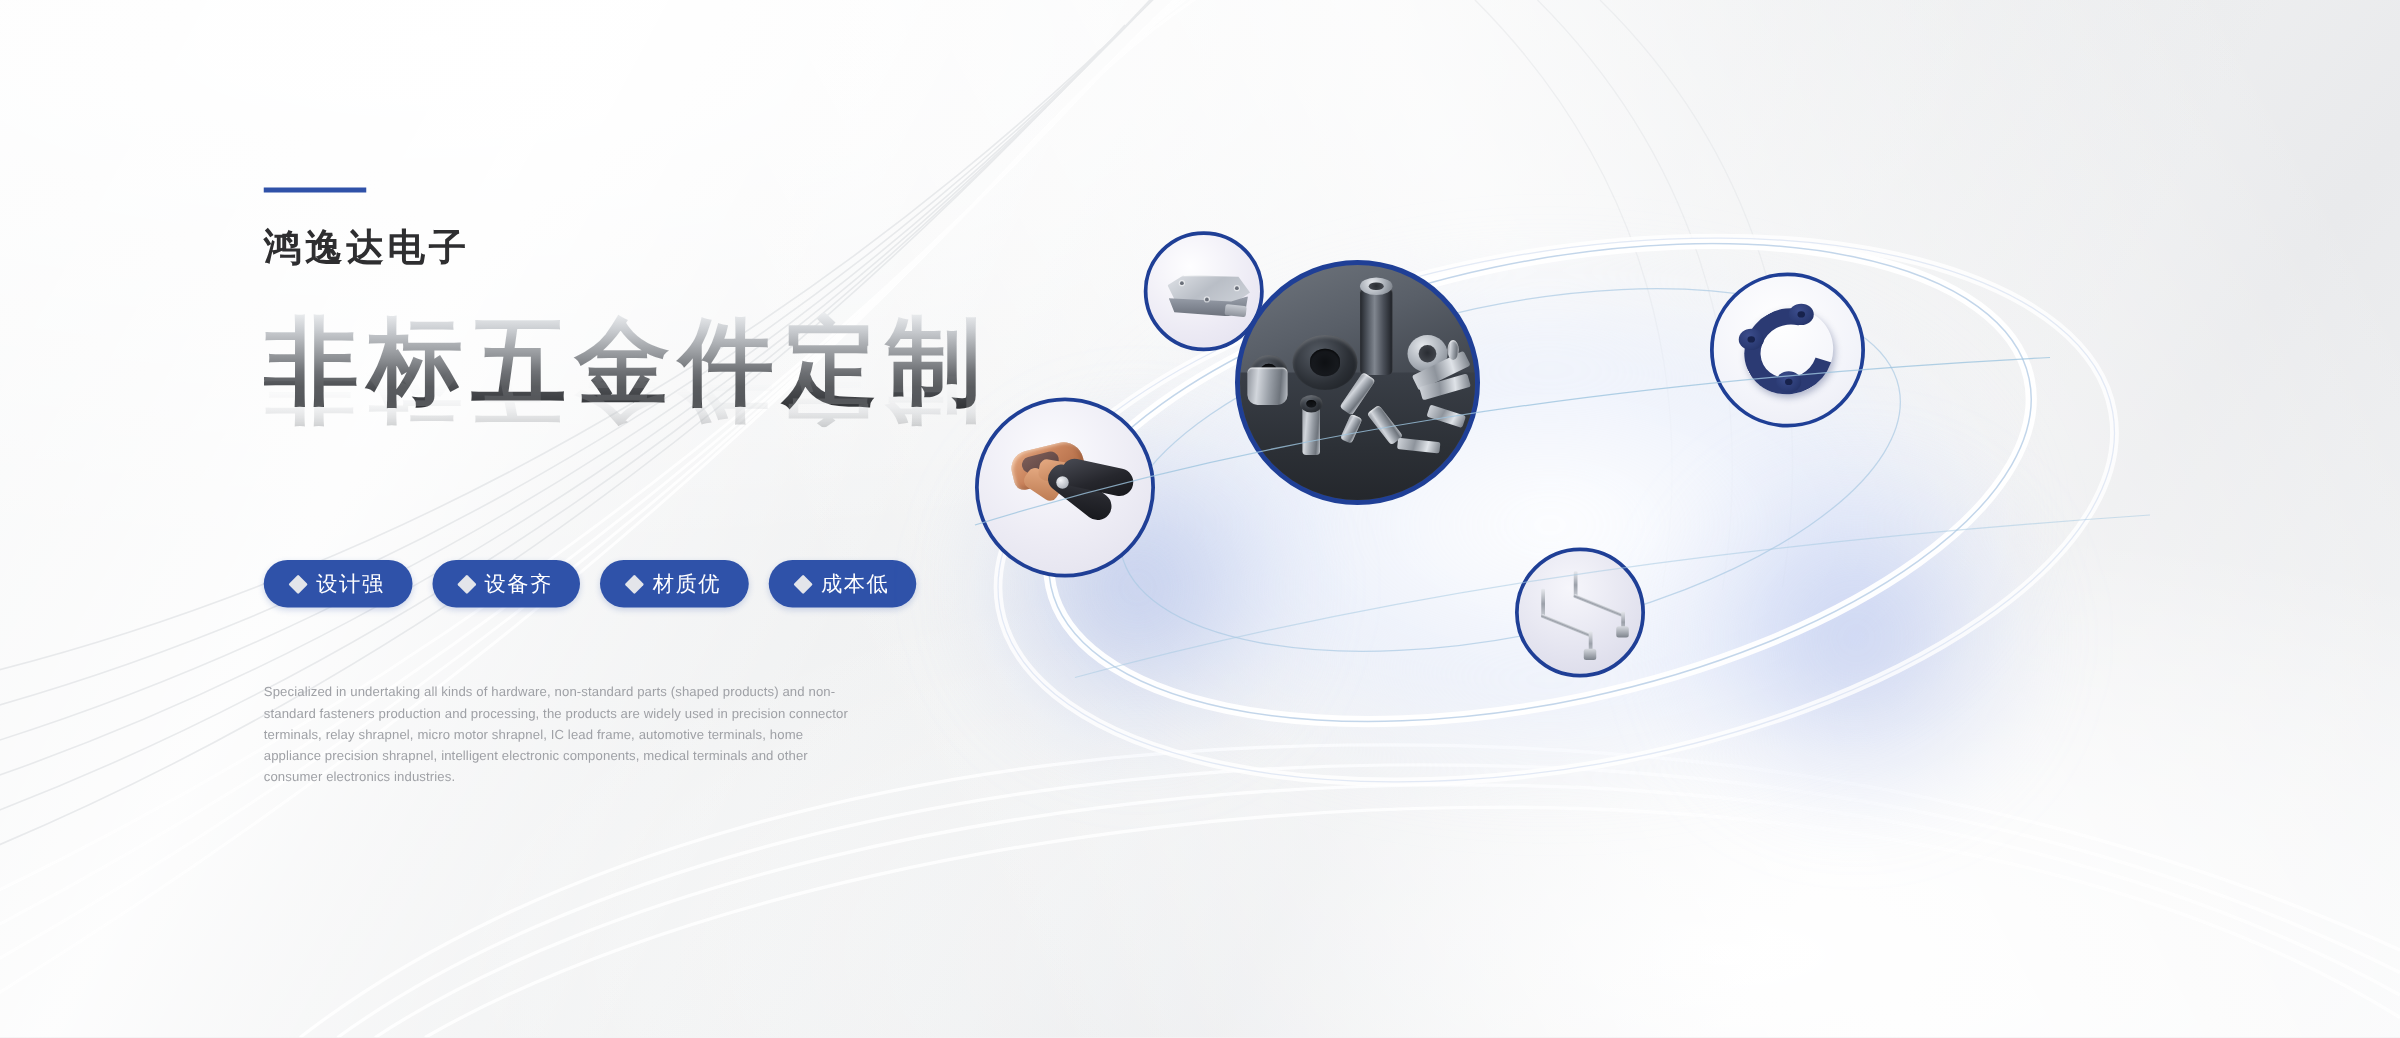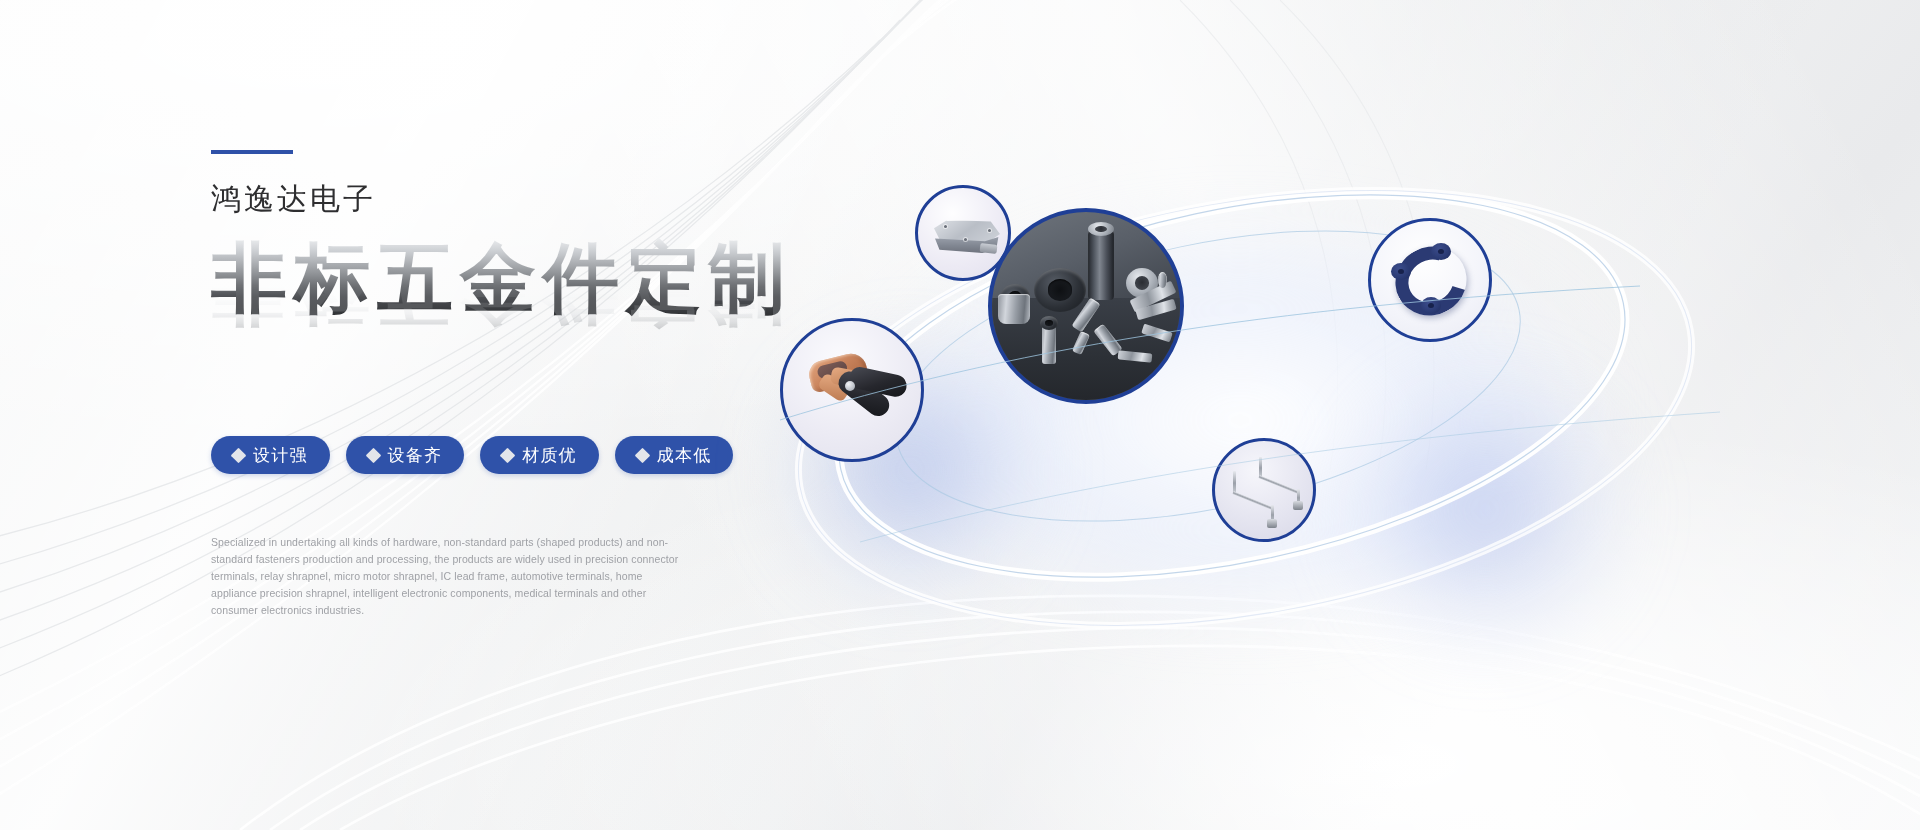--- a/index.html
+++ b/index.html
@@ -48,23 +48,23 @@
   
   .copy { position:absolute; left:211px; top:150px; width:720px; }
 
   .accent-rule {
     width:82px; height:4px;
     background:#2f51a8;
     margin-bottom:30px;
   }
 
   .brand {
-    font-size:30px; font-weight:400; letter-spacing:3px;
+    font-size:30px; font-weight:700; letter-spacing:3px;
     color:#2e2e30; line-height:1;
-    margin-bottom:24px;
+    margin-bottom:36px;
   }
 
   .headline-wrap { position:relative; height:140px; }
   .headline {
     font-size:76px; font-weight:700; letter-spacing:7px;
     line-height:1.05; white-space:nowrap;
     background:linear-gradient(180deg,#eceef0 0%,#c9ccd0 18%,#8d9094 46%,#4d4f53 74%,#2c2e31 100%);
     -webkit-background-clip:text; background-clip:text;
     -webkit-text-fill-color:transparent; color:transparent;
   }

